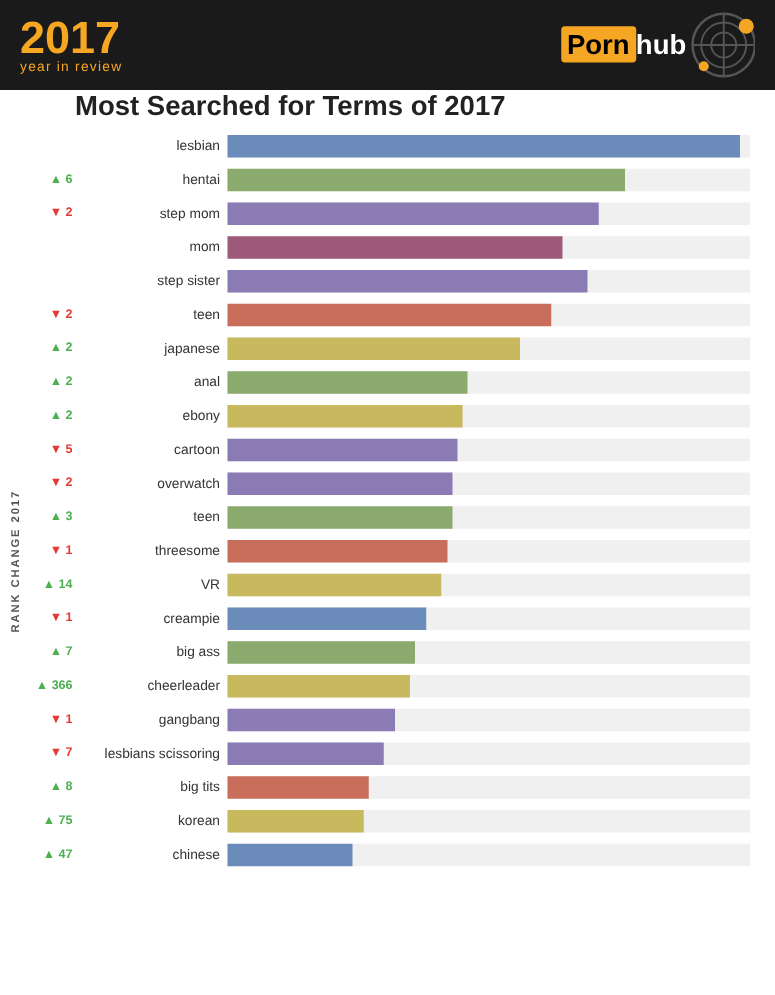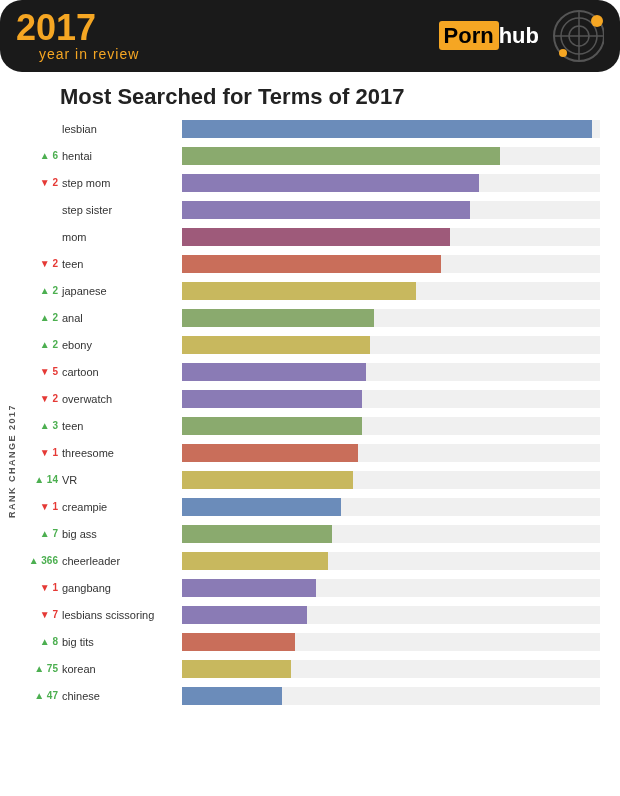--- a/index.html
+++ b/index.html
@@ -12,62 +12,59 @@
     }
 
     
     .header {
       background: #1a1a1a;
       display: flex;
       align-items: center;
       justify-content: space-between;
       padding: 8px 16px;
       height: 72px;
-      border-radius: 22px;
     }
     .year-logo {
       display: flex;
       flex-direction: column;
       align-items: flex-start;
     }
     .year-number {
       font-size: 36px;
       font-weight: 900;
       color: #f5a623;
       line-height: 1;
     }
     .year-sub {
-      font-size: 14px;
+      font-size: 11px;
       color: #f5a623;
       letter-spacing: 1px;
-      margin-left: 23px;
     }
     .logo-right {
       display: flex;
       align-items: center;
-      gap: 10px;
     }
     .ph-logo {
       font-size: 22px;
       font-weight: bold;
       color: #fff;
     }
     .ph-logo span {
       background: #f5a623;
       color: #000;
       padding: 2px 5px;
       border-radius: 3px;
     }
 
     
     .chart-title {
       font-size: 22px;
       font-weight: 900;
       color: #222;
-      padding: 12px 20px 6px 60px;
+      padding: 0 20px 6px 60px;
     }
 
     
     .chart-area {
       display: flex;
       padding: 0 20px 0 0;
       height: 690px;
     }
 
     .y-axis-label {
@@ -107,21 +104,21 @@
       flex-shrink: 0;
     }
     .rank-up { color: #4caf50; }
     .rank-down { color: #e53935; }
     .rank-none { color: transparent; }
 
     .bar-label {
       width: 120px;
       font-size: 11px;
       color: #333;
-      text-align: left;
+      text-align: right;
       padding-right: 6px;
       flex-shrink: 0;
     }
 
     .bar-container {
       flex: 1;
       background: #f0f0f0;
       height: 18px;
       position: relative;
     }
@@ -181,30 +178,30 @@
       </div>
       <div class="bar-row">
         <div class="rank-change rank-down">▼ 2</div>
         <div class="bar-label">step mom</div>
         <div class="bar-container">
           <div class="bar" style="width: 71%; background-color: rgb(138, 123, 181);"></div>
         </div>
       </div>
       <div class="bar-row">
         <div class="rank-change rank-none"></div>
+        <div class="bar-label">mom</div>
+        <div class="bar-container">
+          <div class="bar" style="width: 64%; background-color: rgb(158, 90, 122);"></div>
+        </div>
+      </div>
+      <div class="bar-row">
+        <div class="rank-change rank-none"></div>
         <div class="bar-label">step sister</div>
         <div class="bar-container">
           <div class="bar" style="width: 69%; background-color: rgb(138, 123, 181);"></div>
-        </div>
-      </div>
-      <div class="bar-row">
-        <div class="rank-change rank-none"></div>
-        <div class="bar-label">mom</div>
-        <div class="bar-container">
-          <div class="bar" style="width: 64%; background-color: rgb(158, 90, 122);"></div>
         </div>
       </div>
       <div class="bar-row">
         <div class="rank-change rank-down">▼ 2</div>
         <div class="bar-label">teen</div>
         <div class="bar-container">
           <div class="bar" style="width: 62%; background-color: rgb(201, 110, 90);"></div>
         </div>
       </div>
       <div class="bar-row">

